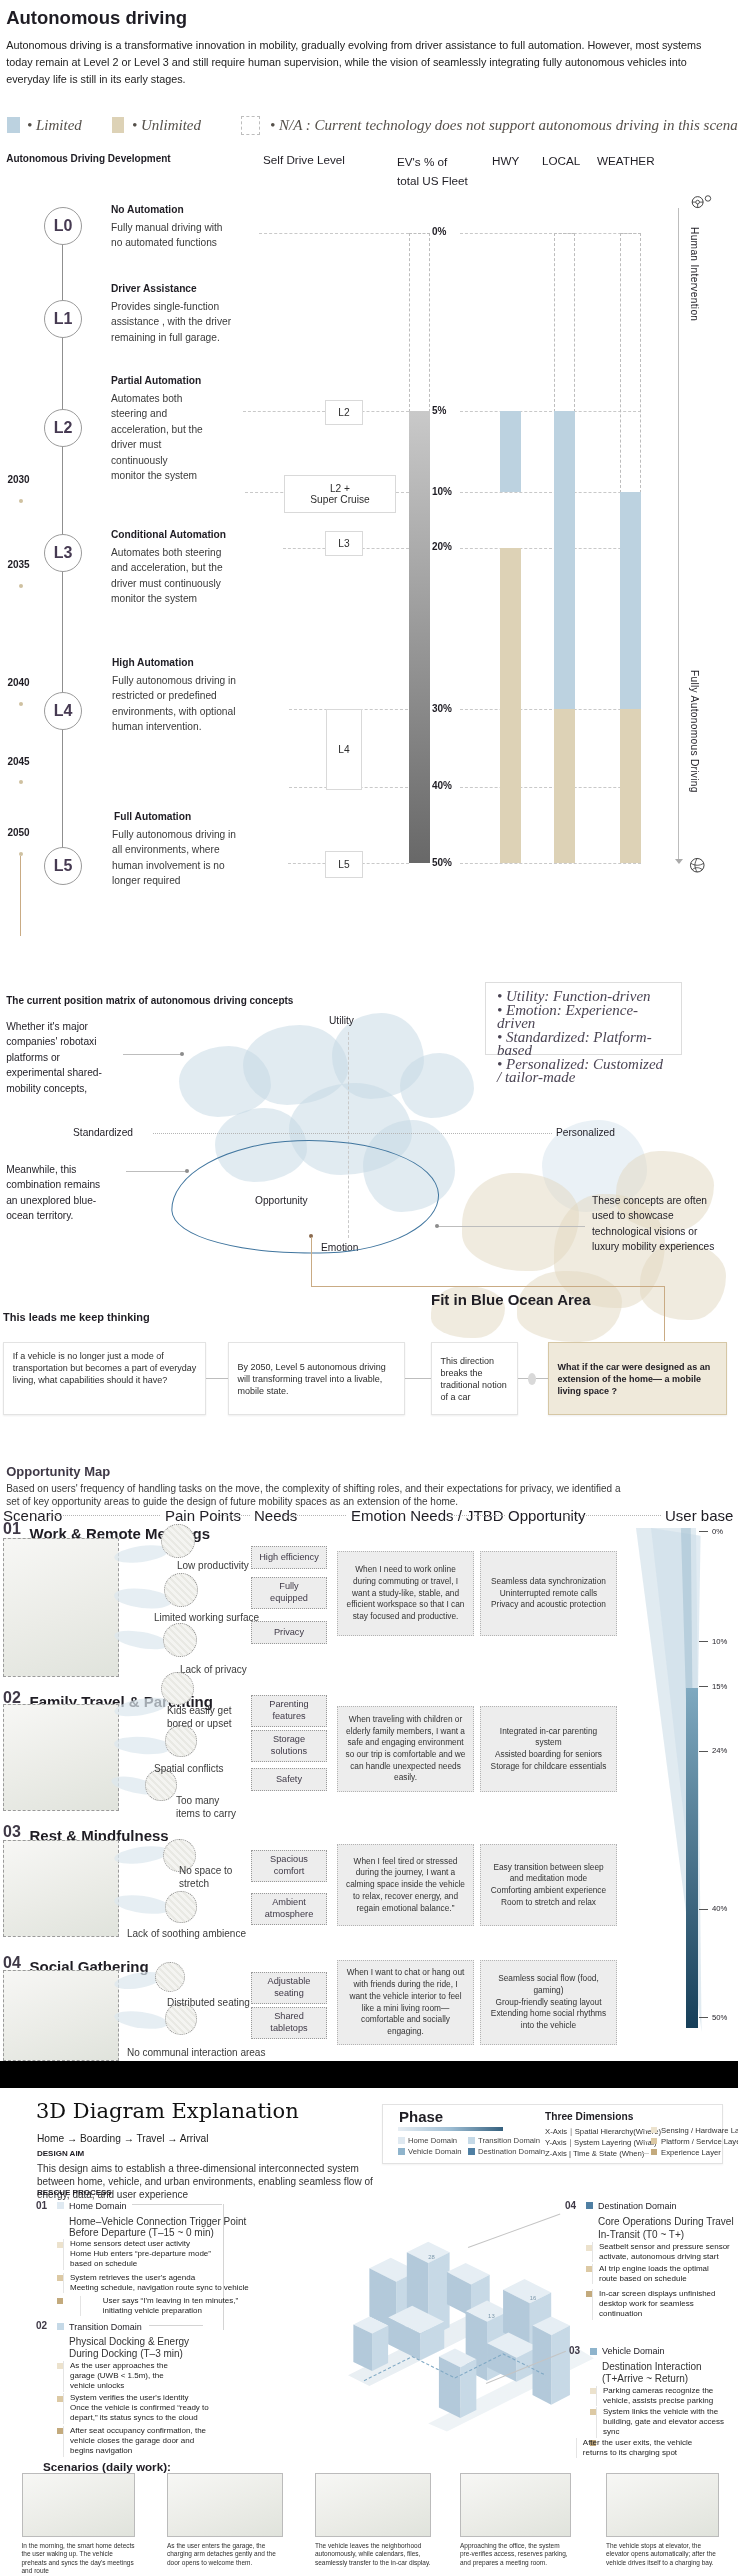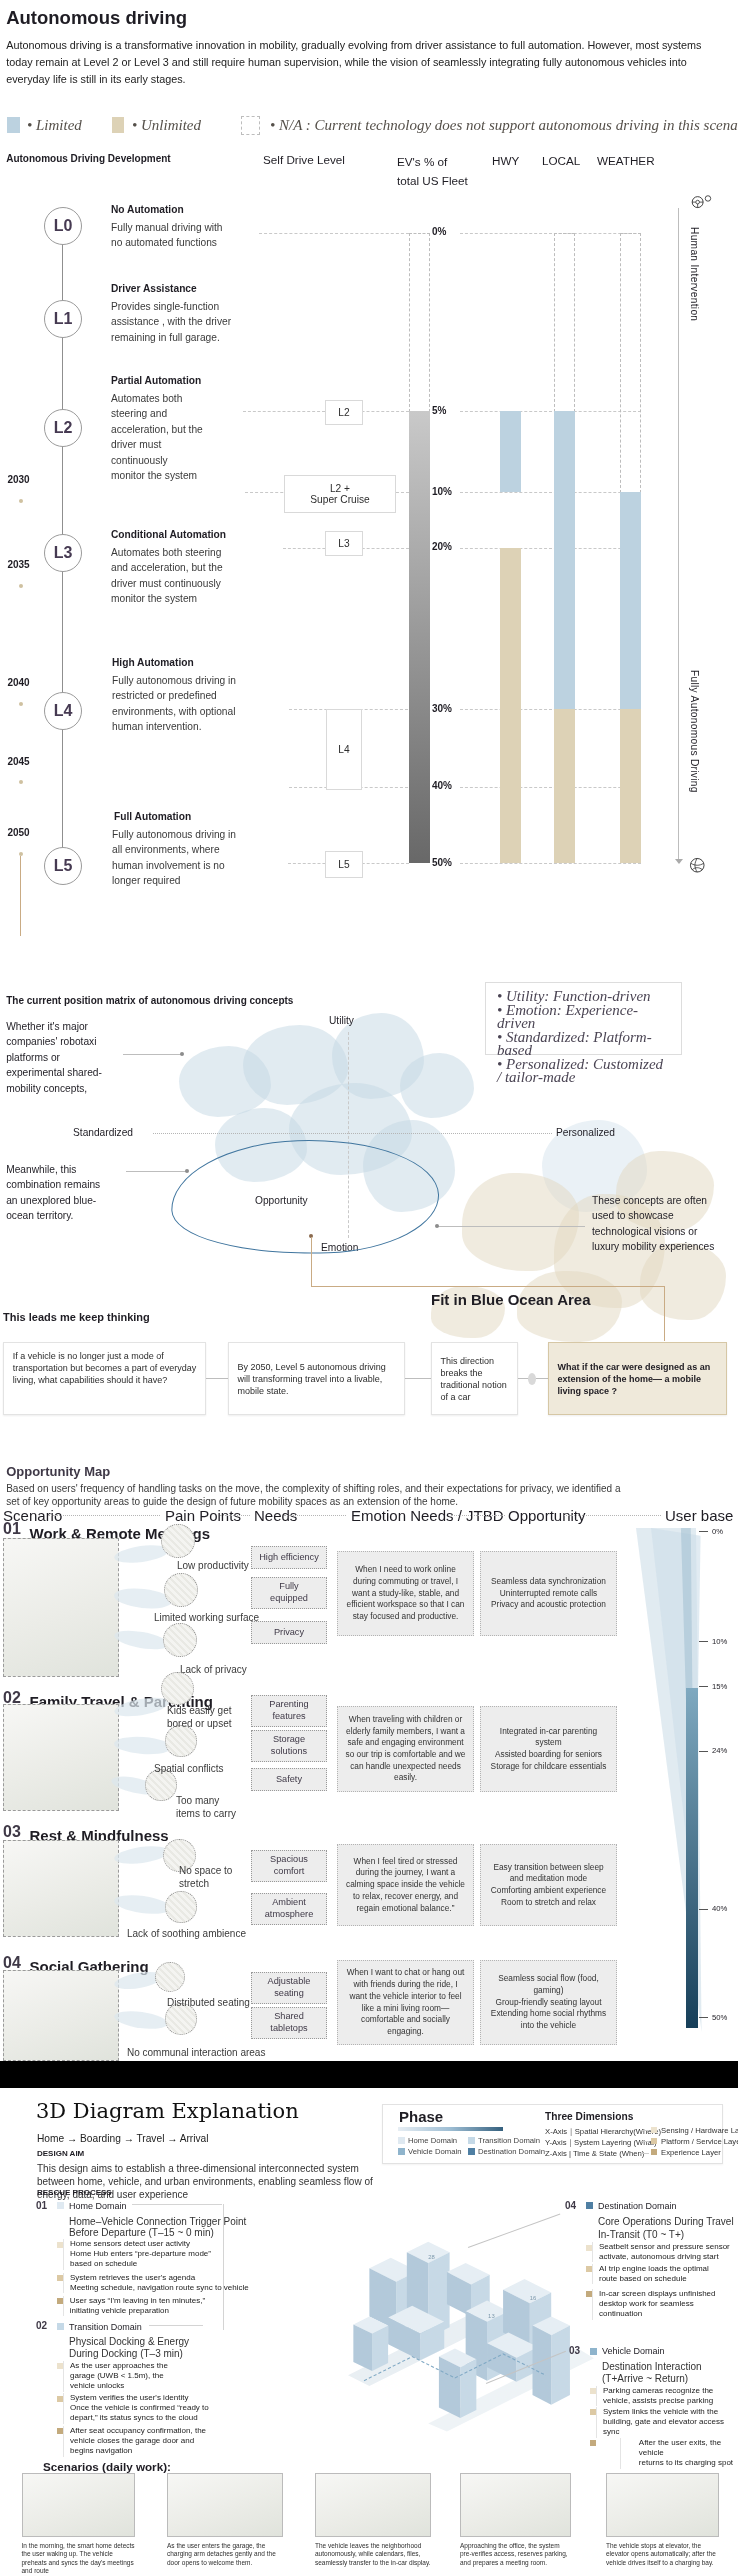--- a/index.html
+++ b/index.html
@@ -466,21 +466,21 @@
   <div class="t s14" style="left:69px;top:2215px;color:#333">Home–Vehicle Connection Trigger Point</div>
   <div class="t s14" style="left:69px;top:2226px;color:#333">Before Departure  (T–15 ~ 0 min)</div>
   <div class="sw" style="left:57px;top:2242px;width:6.2px;height:6.2px;background:#ece2cd"></div>
   <div class="t pre s13" style="left:69px;top:2239px;color:#222;border-left:0.6px solid #e4e4e4;padding-left:0;margin-left:-6.2px;padding-left:6.2px">Home sensors detect user activity
 Home Hub enters “pre-departure mode”
 based on schedule</div>
   <div class="sw" style="left:57px;top:2275px;width:6.2px;height:6.2px;background:#dcc9a4"></div>
   <div class="t pre s13" style="left:69px;top:2273px;color:#222;border-left:0.6px solid #e4e4e4;margin-left:-6.2px;padding-left:6.2px">System retrieves the user's agenda
 Meeting schedule, navigation route sync to vehicle</div>
   <div class="sw" style="left:57px;top:2298px;width:6.2px;height:6.2px;background:#c3aa7d"></div>
-  <div class="t pre s13" style="left:69px;top:2296px;color:#222;border-left:0.6px solid #e4e4e4;margin-left:-6.2px;padding-left:6px">User says “I'm leaving in ten minutes,”
+  <div class="t pre s13" style="left:86px;top:2296px;color:#222;border-left:0.6px solid #e4e4e4;margin-left:-6.2px;padding-left:22px">User says “I'm leaving in ten minutes,”
 initiating vehicle preparation</div>
 
   <div class="t s20 b purple" style="left:36px;top:2319px">02</div>
   <div class="sw" style="left:57px;top:2323px;width:7.4px;height:7.4px;background:#c5d9e7"></div>
   <div class="t s15" style="left:69px;top:2321px">Transition Domain</div>
   <div class="sl" style="left:149px;top:2325px;width:54px;background:#d4d4d4"></div>
   <div class="t s14" style="left:69px;top:2335px;color:#333">Physical Docking &amp; Energy</div>
   <div class="t s14" style="left:69px;top:2347px;color:#333">During Docking  (T–3 min)</div>
   <div class="sw" style="left:57px;top:2363px;width:6.2px;height:6.2px;background:#ece2cd"></div>
   <div class="t pre s13" style="left:69px;top:2361px;color:#222;border-left:0.6px solid #e4e4e4;margin-left:-6.2px;padding-left:6.2px">As the user approaches the
@@ -519,21 +519,21 @@
   <div class="t s14" style="left:602px;top:2360px;color:#333">Destination Interaction</div>
   <div class="t s14" style="left:602px;top:2372px;color:#333">(T+Arrive ~ Return)</div>
   <div class="sw" style="left:590px;top:2388px;width:6.2px;height:6.2px;background:#ece2cd"></div>
   <div class="t pre s13" style="left:602px;top:2386px;color:#222;border-left:0.6px solid #e4e4e4;margin-left:-6.2px;padding-left:6.2px">Parking cameras recognize the
 vehicle, assists precise parking</div>
   <div class="sw" style="left:590px;top:2409px;width:6.2px;height:6.2px;background:#dcc9a4"></div>
   <div class="t pre s13" style="left:602px;top:2407px;color:#222;border-left:0.6px solid #e4e4e4;margin-left:-6.2px;padding-left:6.2px">System links the vehicle with the
 building, gate and elevator access
 sync</div>
   <div class="sw" style="left:590px;top:2440px;width:6.2px;height:6.2px;background:#c3aa7d"></div>
-  <div class="t pre s13" style="left:626px;top:2438px;color:#222;border-left:0.6px solid #e4e4e4;margin-left:-6.2px;padding-left:18px">After the user exits, the vehicle
+  <div class="t pre s13" style="left:582px;top:2438px;color:#222;border-left:0.6px solid #e4e4e4;margin-left:-6.2px;padding-left:6px">After the user exits, the vehicle
 returns to its charging spot</div>
 
   <div class="t s19 b" style="left:43px;top:2460px">Scenarios (daily work):</div>
   <div class="img" style="left:21.5px;top:2473px;width:113px;height:64px;border:0.6px solid #bbb"></div>
   <div class="img" style="left:167px;top:2473px;width:116px;height:64px;border:0.6px solid #bbb"></div>
   <div class="img" style="left:315px;top:2473px;width:116px;height:64px;border:0.6px solid #bbb"></div>
   <div class="img" style="left:460px;top:2473px;width:111px;height:64px;border:0.6px solid #bbb"></div>
   <div class="img" style="left:606px;top:2473px;width:113px;height:64px;border:0.6px solid #bbb"></div>
   <div class="t w s10" style="left:21.5px;top:2542px;width:114px;color:#2e2e2e">In the morning, the smart home detects the user waking up. The vehicle preheats and syncs the day's meetings and route</div>
   <div class="t w s10" style="left:167px;top:2542px;width:116px;color:#2e2e2e">As the user enters the garage, the charging arm detaches gently and the door opens to welcome them.</div>

